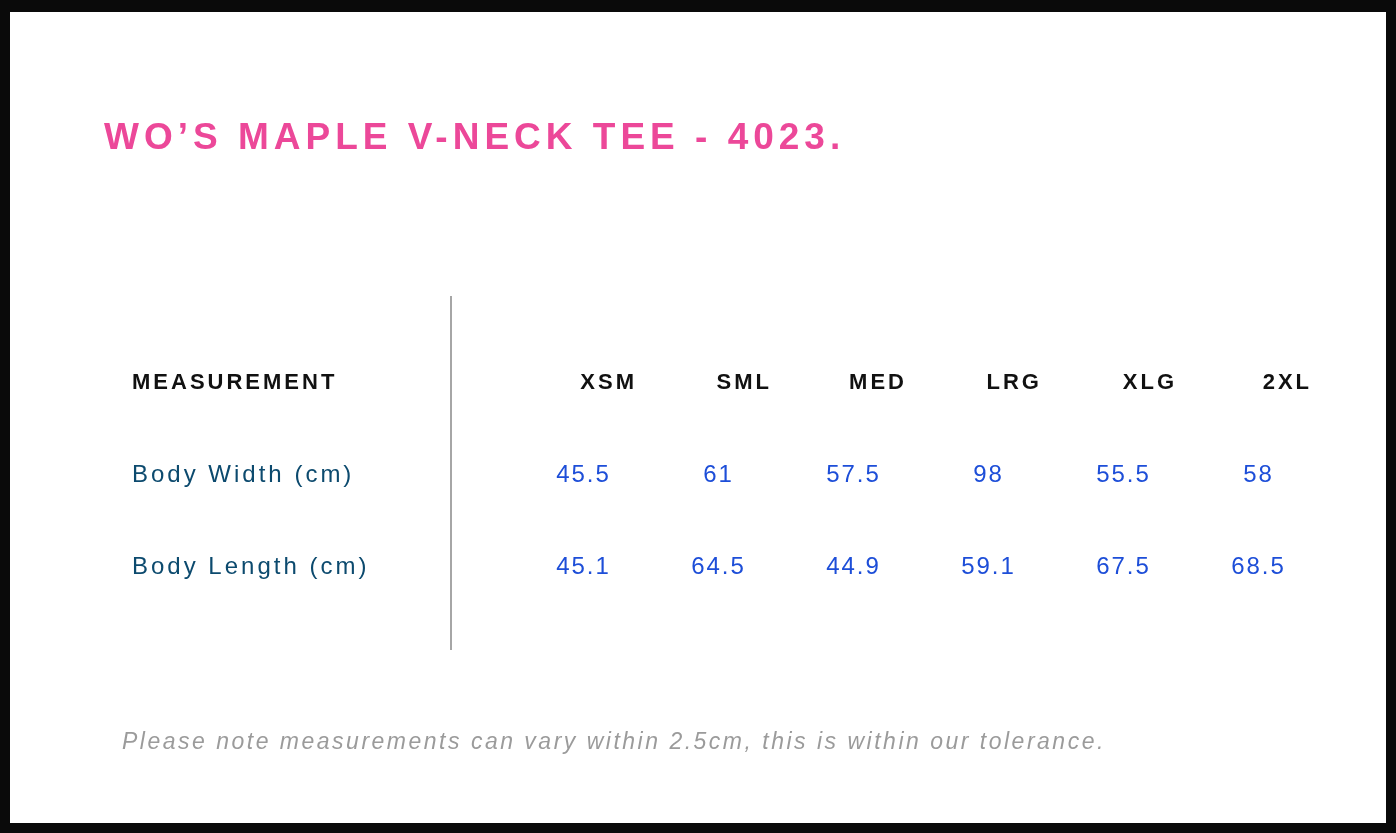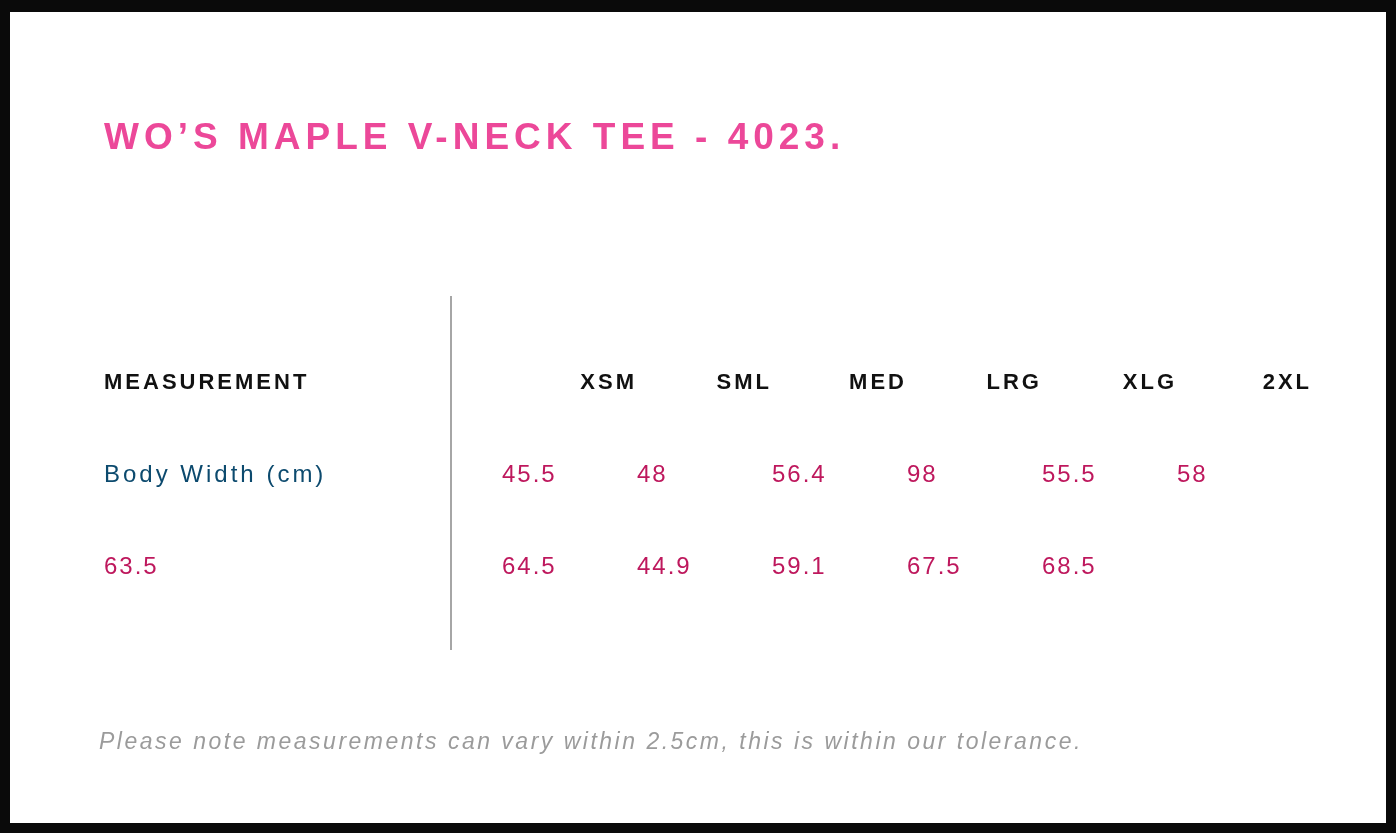--- a/index.html
+++ b/index.html
@@ -33,46 +33,46 @@
   }
   .size-table {
     position: absolute;
     left: 94px;
     top: 324px;
     display: grid;
     grid-template-columns: 398px repeat(6, 135px);
     grid-auto-rows: 92px;
     align-items: center;
   }
-  .cell { white-space: nowrap; }
+  .cell { white-space: nowrap; margin-left: 28px; }
   .cell.head {
     font-weight: 700;
     font-size: 22px;
     letter-spacing: 3px;
     color: #111111;
     text-align: right;
   }
   .cell.head.measure { text-align: left; }
   .cell.rowlabel {
     font-weight: 400;
     font-size: 24px;
     letter-spacing: 3px;
     color: #0c4a6e;
     text-align: left;
   }
   .cell.value {
     font-weight: 400;
     font-size: 24px;
     letter-spacing: 2px;
-    color: #be185d;
-    text-align: left;
+    color: #1d4ed8;
+    text-align: center;
   }
   .tolerance-note {
     position: absolute;
-    left: 89px;
+    left: 112px;
     top: 716px;
     font-size: 23px;
     font-style: italic;
     letter-spacing: 2.5px;
     color: #9b9b9b;
     white-space: nowrap;
   }
 </style>
 </head>
 <body>
@@ -86,27 +86,28 @@
   <div class="cell head measure">MEASUREMENT</div>
   <div class="cell head">XSM</div>
   <div class="cell head">SML</div>
   <div class="cell head">MED</div>
   <div class="cell head">LRG</div>
   <div class="cell head">XLG</div>
   <div class="cell head">2XL</div>
 
   <div class="cell rowlabel">Body Width (cm)</div>
   <div class="cell value">45.5</div>
-  <div class="cell value">48</div>
-  <div class="cell value">56.4</div>
+  <div class="cell value">61</div>
+  <div class="cell value">57.5</div>
   <div class="cell value">98</div>
   <div class="cell value">55.5</div>
   <div class="cell value">58</div>
 
-  <div class="cell value">63.5</div>
+  <div class="cell rowlabel">Body Length (cm)</div>
+  <div class="cell value">45.1</div>
   <div class="cell value">64.5</div>
   <div class="cell value">44.9</div>
   <div class="cell value">59.1</div>
   <div class="cell value">67.5</div>
   <div class="cell value">68.5</div>
 </div>
 
 <p class="tolerance-note">Please note measurements can vary within 2.5cm, this is within our tolerance.</p>
 
 </body></html>

